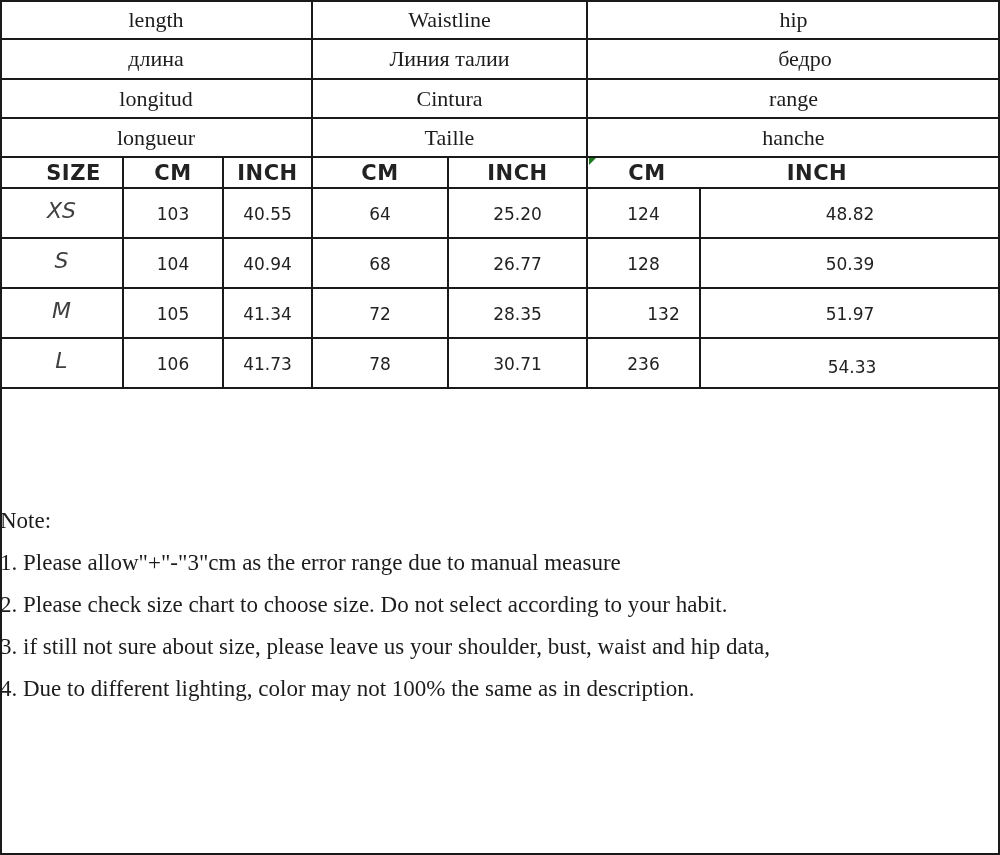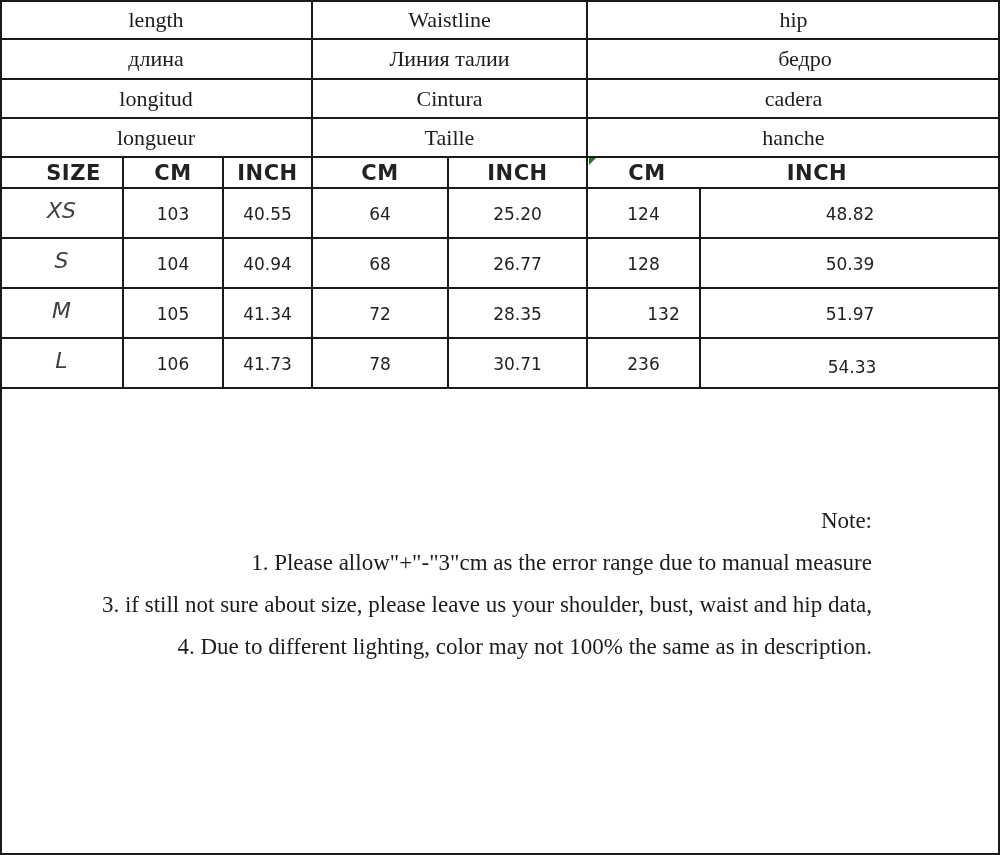--- a/index.html
+++ b/index.html
@@ -20,21 +20,21 @@
     .size { font-family: "DejaVu Sans", "Liberation Sans", sans-serif; font-size: 22px; font-style: italic; color: #404040; font-weight: normal; }
     .hline { position: absolute; height: 2px; background: #1a1a1a; }
     .vline { position: absolute; width: 2px; background: #1a1a1a; }
     .corner-mark {
       position: absolute; left: 589px; top: 158px; width: 0; height: 0;
       border-top: 7px solid #1f7a1f; border-right: 7px solid transparent;
     }
     .notes {
       position: absolute; left: 0; top: 500px; width: 872px;
       font-family: "Liberation Serif", "DejaVu Serif", serif; font-size: 23px; color: #1c1c1c;
-      text-align: right;
+      text-align: left;
     }
     .notes div { height: 42px; line-height: 42px; }
   </style>
 </head>
 <body>
 
 <div class="frame"></div>
 
 <div class="hline" style="left:0;top:38px;width:1000px;"></div>
 <div class="hline" style="left:0;top:78px;width:1000px;"></div>
@@ -58,21 +58,21 @@
 <div class="cell lang" style="left:0;top:2px;width:312px;height:36px;">length</div>
 <div class="cell lang" style="left:312px;top:2px;width:275px;height:36px;">Waistline</div>
 <div class="cell lang" style="left:587px;top:2px;width:413px;height:36px;">hip</div>
 
 <div class="cell lang" style="left:0;top:40px;width:312px;height:38px;">длина</div>
 <div class="cell lang" style="left:312px;top:40px;width:275px;height:38px;">Линия талии</div>
 <div class="cell lang" style="left:587px;top:40px;width:413px;height:38px;padding-left:23px;">бедро</div>
 
 <div class="cell lang" style="left:0;top:80px;width:312px;height:37px;">longitud</div>
 <div class="cell lang" style="left:312px;top:80px;width:275px;height:37px;">Cintura</div>
-<div class="cell lang" style="left:587px;top:80px;width:413px;height:37px;">cadera</div>
+<div class="cell lang" style="left:587px;top:80px;width:413px;height:37px;">range</div>
 
 <div class="cell lang" style="left:0;top:119px;width:312px;height:37px;">longueur</div>
 <div class="cell lang" style="left:312px;top:119px;width:275px;height:37px;">Taille</div>
 <div class="cell lang" style="left:587px;top:119px;width:413px;height:37px;">hanche</div>
 
 <div class="cell head" style="left:0;top:158px;width:147px;height:29px;">SIZE</div>
 <div class="cell head" style="left:123px;top:158px;width:100px;height:29px;">CM</div>
 <div class="cell head" style="left:223px;top:158px;width:89px;height:29px;">INCH</div>
 <div class="cell head" style="left:312px;top:158px;width:136px;height:29px;">CM</div>
 <div class="cell head" style="left:448px;top:158px;width:139px;height:29px;">INCH</div>
@@ -107,15 +107,16 @@
 <div class="cell num" style="left:123px;top:339px;width:100px;height:50px;">106</div>
 <div class="cell num" style="left:223px;top:339px;width:89px;height:50px;">41.73</div>
 <div class="cell num" style="left:312px;top:339px;width:136px;height:50px;">78</div>
 <div class="cell num" style="left:448px;top:339px;width:139px;height:50px;">30.71</div>
 <div class="cell num" style="left:587px;top:339px;width:113px;height:50px;">236</div>
 <div class="cell num" style="left:702px;top:339px;width:300px;height:56px;">54.33</div>
 
 <div class="notes">
   <div>Note:</div>
   <div>1. Please allow"+"-"3"cm as the error range due to manual measure</div>
+  <div>2. Please check size chart to choose size. Do not select according to your habit.</div>
   <div>3. if still not sure about size, please leave us your shoulder, bust, waist and hip data,</div>
   <div>4. Due to different lighting, color may not 100% the same as in description.</div>
 </div>
 
 </body></html>

